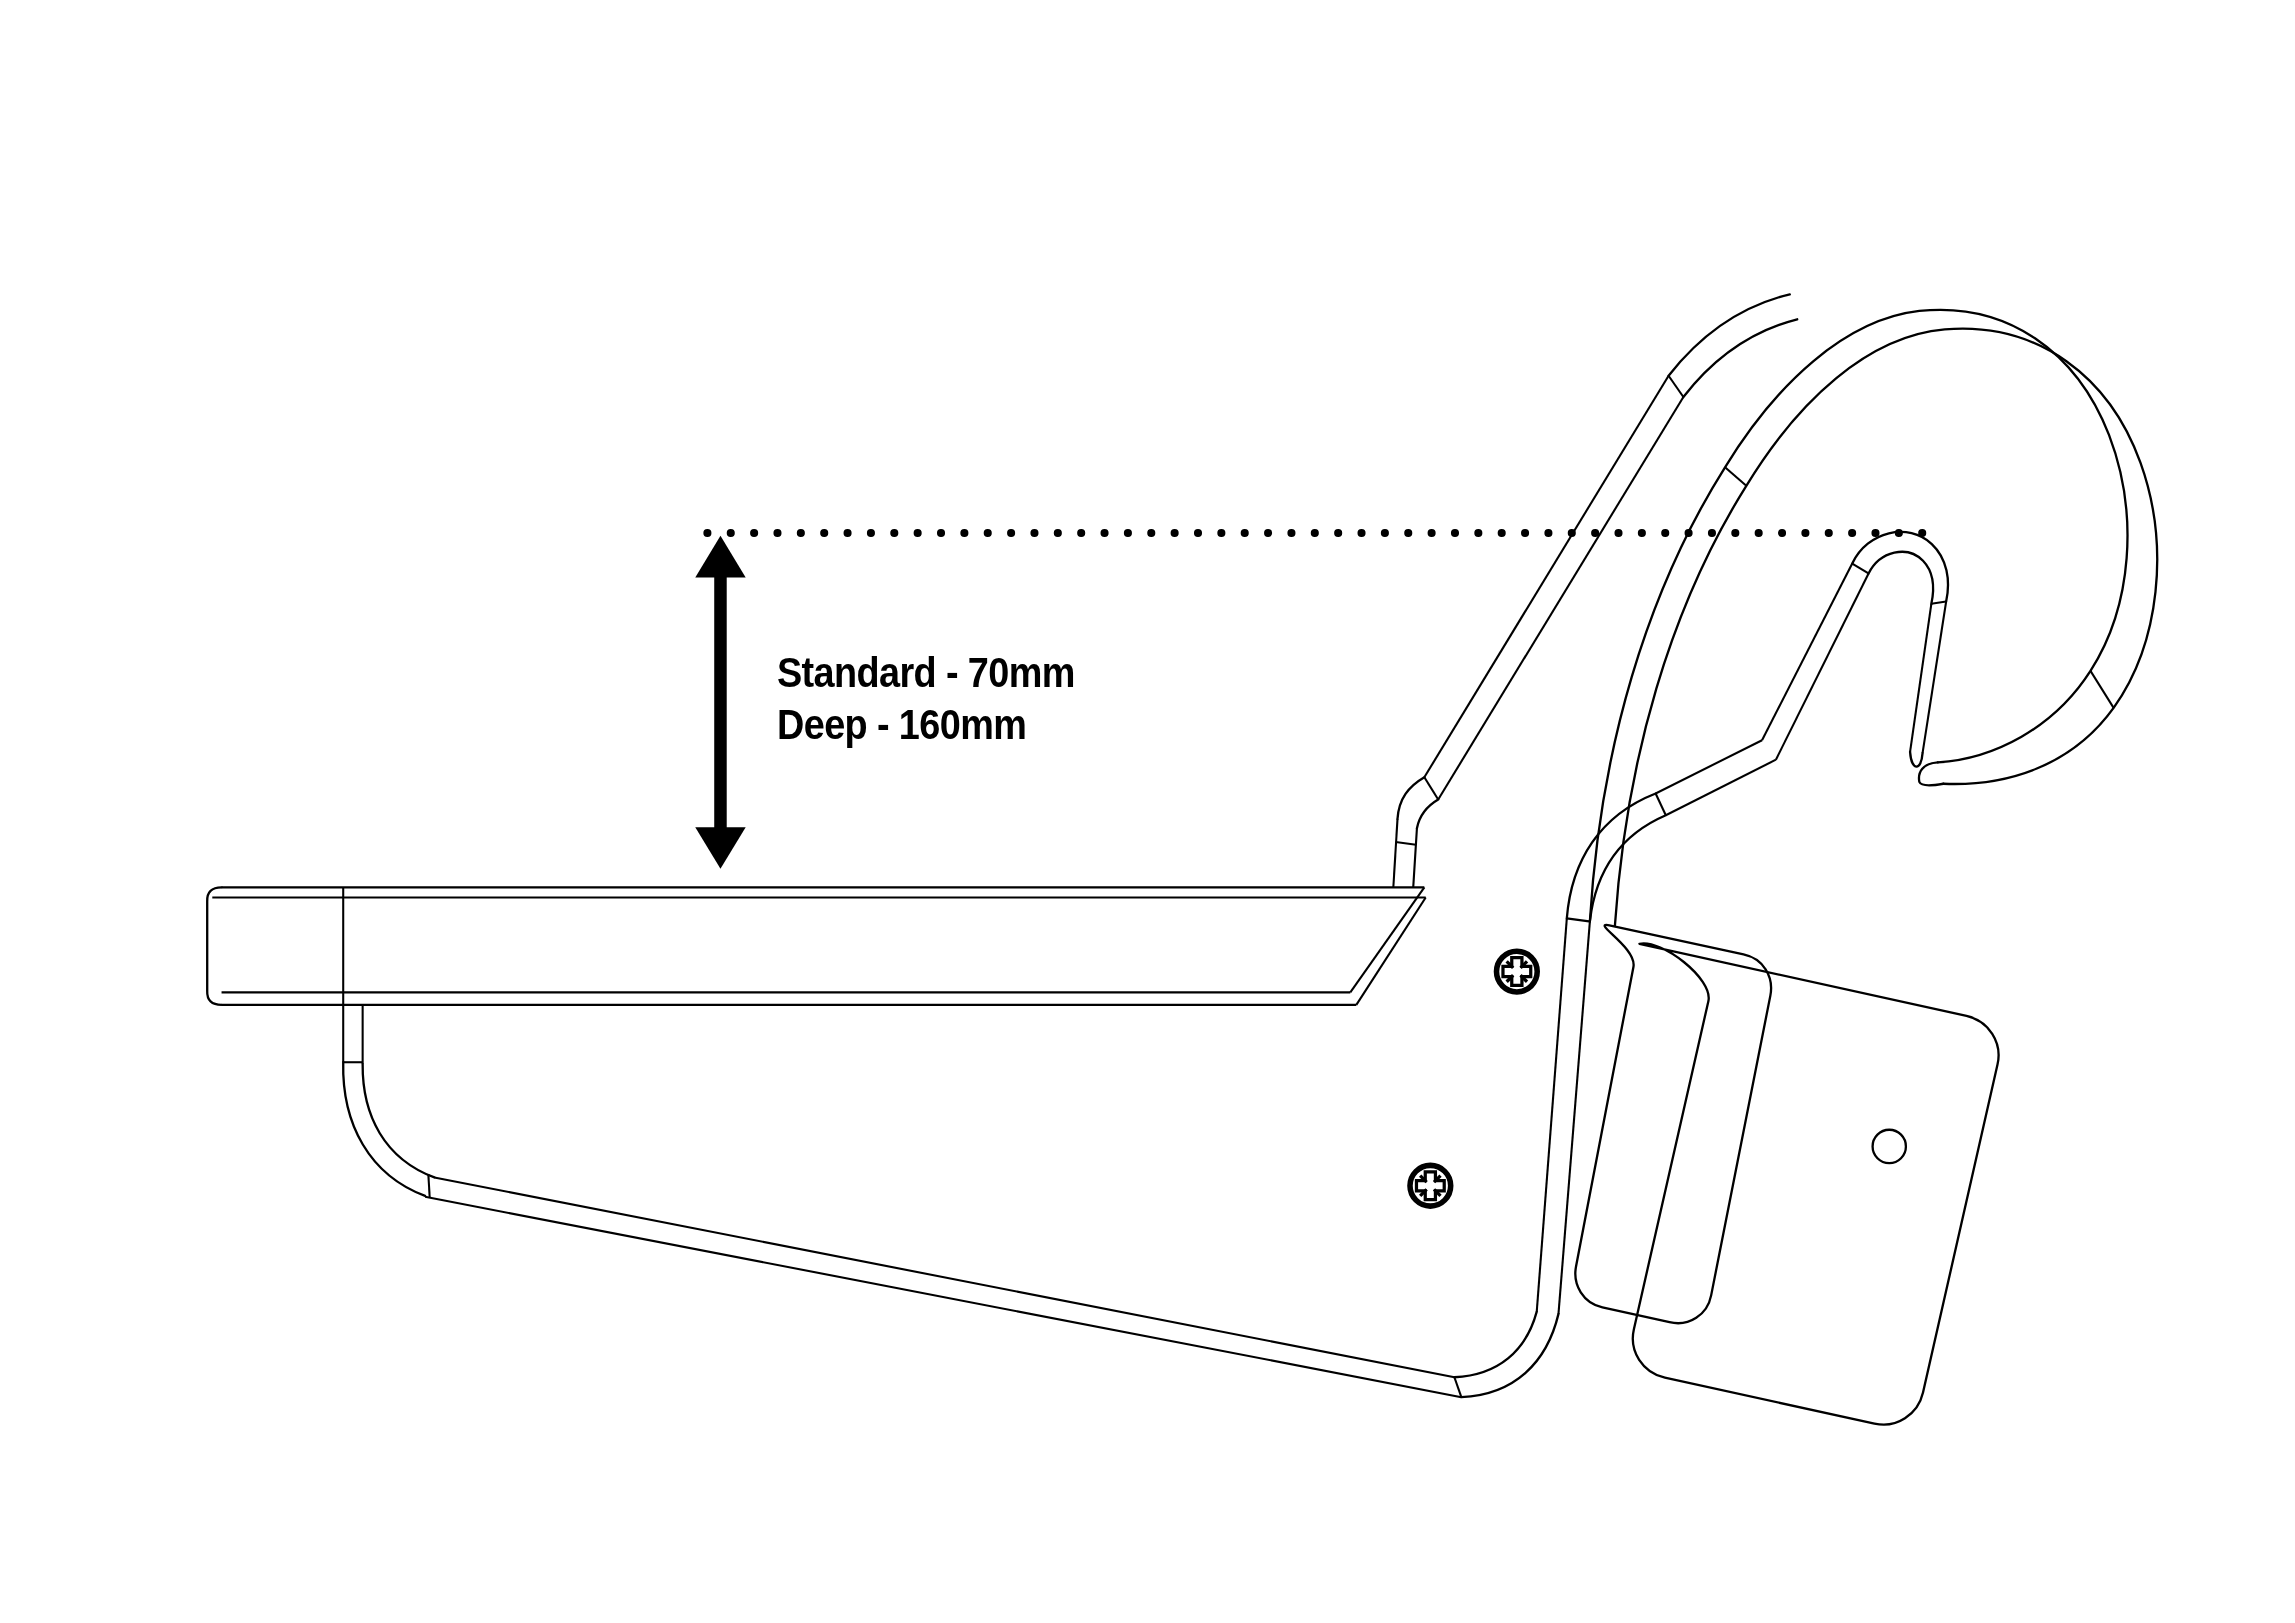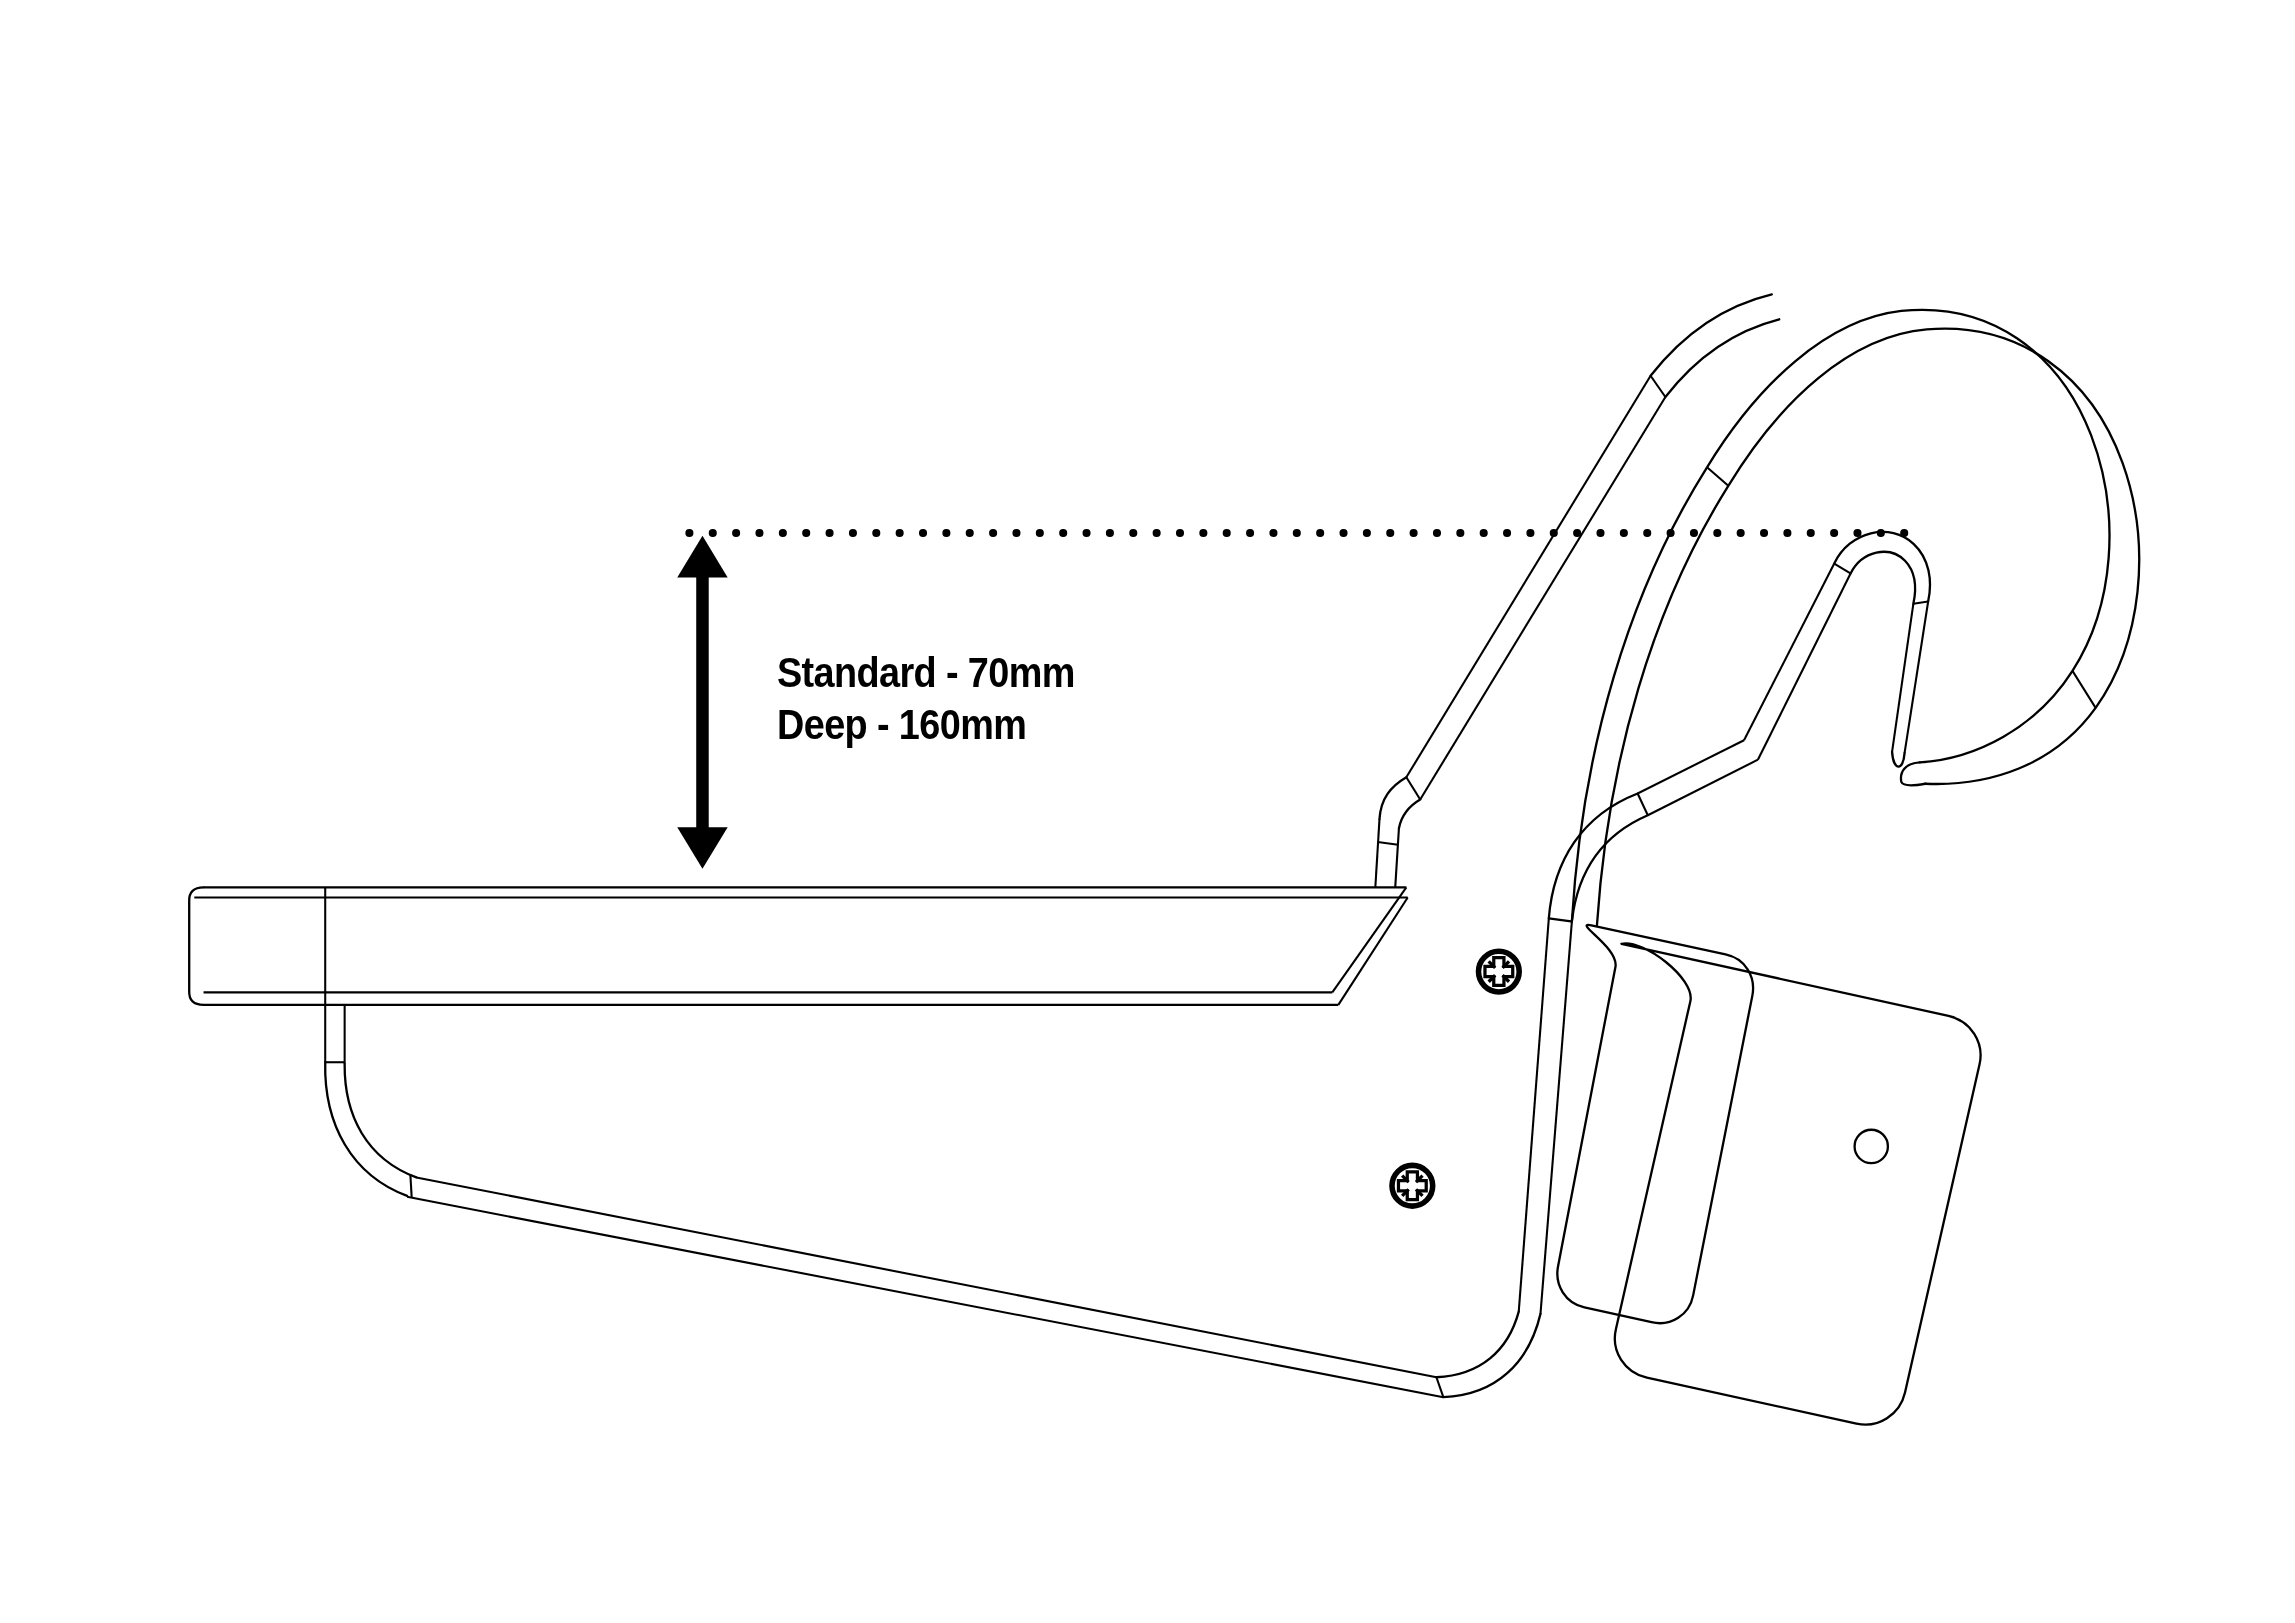--- a/index.html
+++ b/index.html
@@ -13,20 +13,21 @@
     height: 1623px;
     position: relative;
     overflow: hidden;
     font-family: "Liberation Sans", sans-serif;
   }
   #drawing-root {
     position: absolute;
     inset: 0;
     width: 2259px;
     height: 1623px;
+    padding-left: 18px;
   }
   svg.drawing-canvas {
     display: block;
     width: 2295px;
     height: 1623px;
   }
   .outline {
     fill: none;
     stroke: #000000;
     stroke-width: 5;

